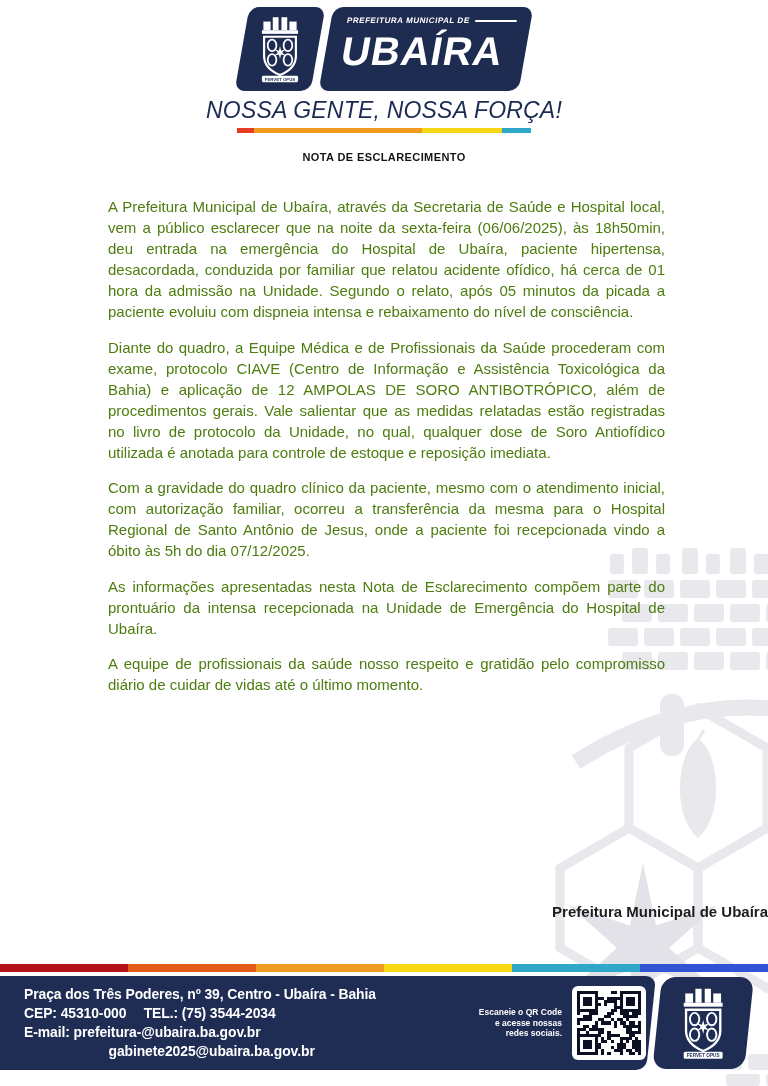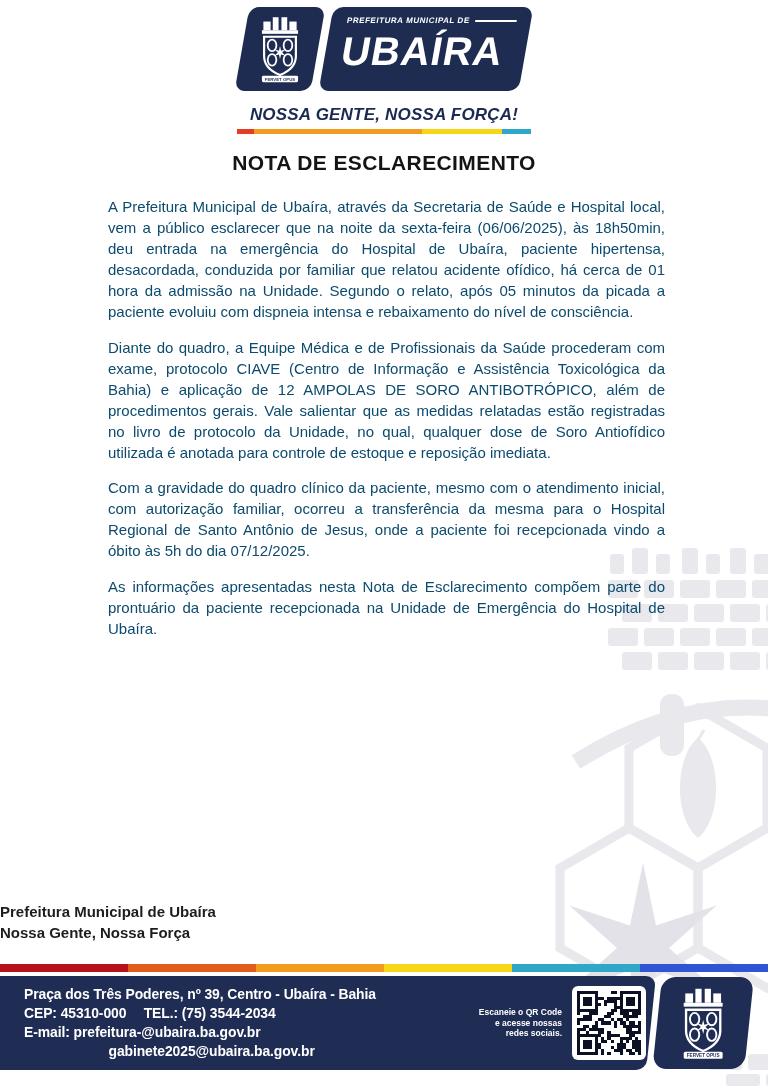--- a/index.html
+++ b/index.html
@@ -17,30 +17,30 @@
   .header { position:absolute; top:7px; left:0; width:100%; display:flex; flex-direction:column; align-items:center; z-index:2; }
   .logo-row { display:flex; gap:8px; align-items:stretch; height:84px; }
   .logo-box { background:#1e2c52; transform:skewX(-10deg); border-radius:10px; }
   .logo-crest-box { width:76px; display:flex; align-items:center; justify-content:center; }
   .crest-svg { width:52px; height:72px; transform:skewX(10deg); }
   .logo-main { width:200px; padding:9px 14px 6px 16px; display:flex; flex-direction:column; }
   .logo-top { display:flex; align-items:center; }
   .logo-small { color:#fff; font-size:8px; font-weight:bold; letter-spacing:.55px; white-space:nowrap; }
   .logo-swoosh { flex:1; height:2px; background:#fff; margin-left:5px; border-radius:2px; }
   .logo-city { color:#fff; font-size:40px; font-weight:800; letter-spacing:1px; line-height:1.3; white-space:nowrap; }
-  .slogan { margin-top:14px; color:#1b2a52; font-size:17px; font-weight:700; font-style:italic; letter-spacing:.2px; }
+  .slogan { margin-top:6px; color:#1b2a52; font-size:23px; font-weight:400; font-style:italic; letter-spacing:.2px; }
   .hdr-stripe { margin-top:4px; width:295px; height:5px; display:flex; }
   .hdr-stripe span { display:block; height:100%; }
 
   
   .doc-title { position:absolute; top:151px; left:0; width:100%; text-align:center;
-    font-size:21px; font-weight:bold; color:#141414; letter-spacing:.4px; z-index:2; }
+    font-size:11px; font-weight:bold; color:#141414; letter-spacing:.4px; z-index:2; }
   .doc-body { position:absolute; top:196px; left:108px; width:557px; z-index:2; }
-  .doc-body p { text-align:justify; font-size:15px; line-height:21px; color:#0c4a6e; margin:0 0 14.5px 0; }
-  .signature { position:absolute; top:901px; left:0; width:100%; text-align:left; z-index:2; }
+  .doc-body p { text-align:justify; font-size:15px; line-height:21px; color:#4d7c0f; margin:0 0 14.5px 0; }
+  .signature { position:absolute; top:901px; left:0; width:100%; text-align:right; z-index:2; }
   .signature div { font-size:15px; line-height:21px; font-weight:bold; color:#1d1d1d; }
 
   
   .ftr-stripe { position:absolute; top:964px; left:0; width:768px; height:8px; display:flex; z-index:2; }
   .ftr-stripe span { flex:1; height:100%; }
 
   .ftr-bar { position:absolute; top:976px; left:0; width:656px; height:94px; background:#1f2d55;
     transform:skewX(-6deg); transform-origin:top left; border-radius:0 10px 10px 0; z-index:3; }
   .ftr-bar-inner { transform:skewX(6deg); transform-origin:top left; height:100%;
     display:flex; align-items:center; padding:8px 10px 8px 24px; gap:10px; }
@@ -154,26 +154,26 @@
       <span style="flex: 0 0 10%; background: rgb(46, 167, 201);"></span>
     </div>
   </div>
 
   <div class="doc-title">NOTA DE ESCLARECIMENTO</div>
 
   <div class="doc-body">
       <p>A Prefeitura Municipal de Ubaíra, através da Secretaria de Saúde e Hospital local, vem a público esclarecer que na noite da sexta-feira (06/06/2025), às 18h50min, deu entrada na emergência do Hospital de Ubaíra, paciente hipertensa, desacordada, conduzida por familiar que relatou acidente ofídico, há cerca de 01 hora da admissão na Unidade. Segundo o relato, após 05 minutos da picada a paciente evoluiu com dispneia intensa e rebaixamento do nível de consciência.</p>
       <p>Diante do quadro, a Equipe Médica e de Profissionais da Saúde procederam com exame, protocolo CIAVE (Centro de Informação e Assistência Toxicológica da Bahia) e aplicação de 12 AMPOLAS DE SORO ANTIBOTRÓPICO, além de procedimentos gerais. Vale salientar que as medidas relatadas estão registradas no livro de protocolo da Unidade, no qual, qualquer dose de Soro Antiofídico utilizada é anotada para controle de estoque e reposição imediata.</p>
       <p>Com a gravidade do quadro clínico da paciente, mesmo com o atendimento inicial, com autorização familiar, ocorreu a transferência da mesma para o Hospital Regional de Santo Antônio de Jesus, onde a paciente foi recepcionada vindo a óbito às 5h do dia 07/12/2025.</p>
-      <p>As informações apresentadas nesta Nota de Esclarecimento compõem parte do prontuário da paciente recepcionada na Unidade de Emergência do Hospital de Ubaíra.</p>
+      <p>As informações apresentadas nesta Nota de Esclarecimento compõem parte do prontuário da intensa recepcionada na Unidade de Emergência do Hospital de Ubaíra.</p>
+      <p>A equipe de profissionais da saúde nosso respeito e gratidão pelo compromisso diário de cuidar de vidas até o último momento.</p>
     </div>
 
   <div class="signature">
       <div>Prefeitura Municipal de Ubaíra</div>
-      <div>Nossa Gente, Nossa Força</div>
     </div>
 
   <div class="ftr-stripe">
     <span style="background: rgb(181, 18, 27);"></span>
     <span style="background: rgb(228, 91, 30);"></span>
     <span style="background: rgb(242, 156, 31);"></span>
     <span style="background: rgb(247, 215, 21);"></span>
     <span style="background: rgb(46, 167, 201);"></span>
     <span style="background: rgb(47, 85, 212);"></span>
   </div>

